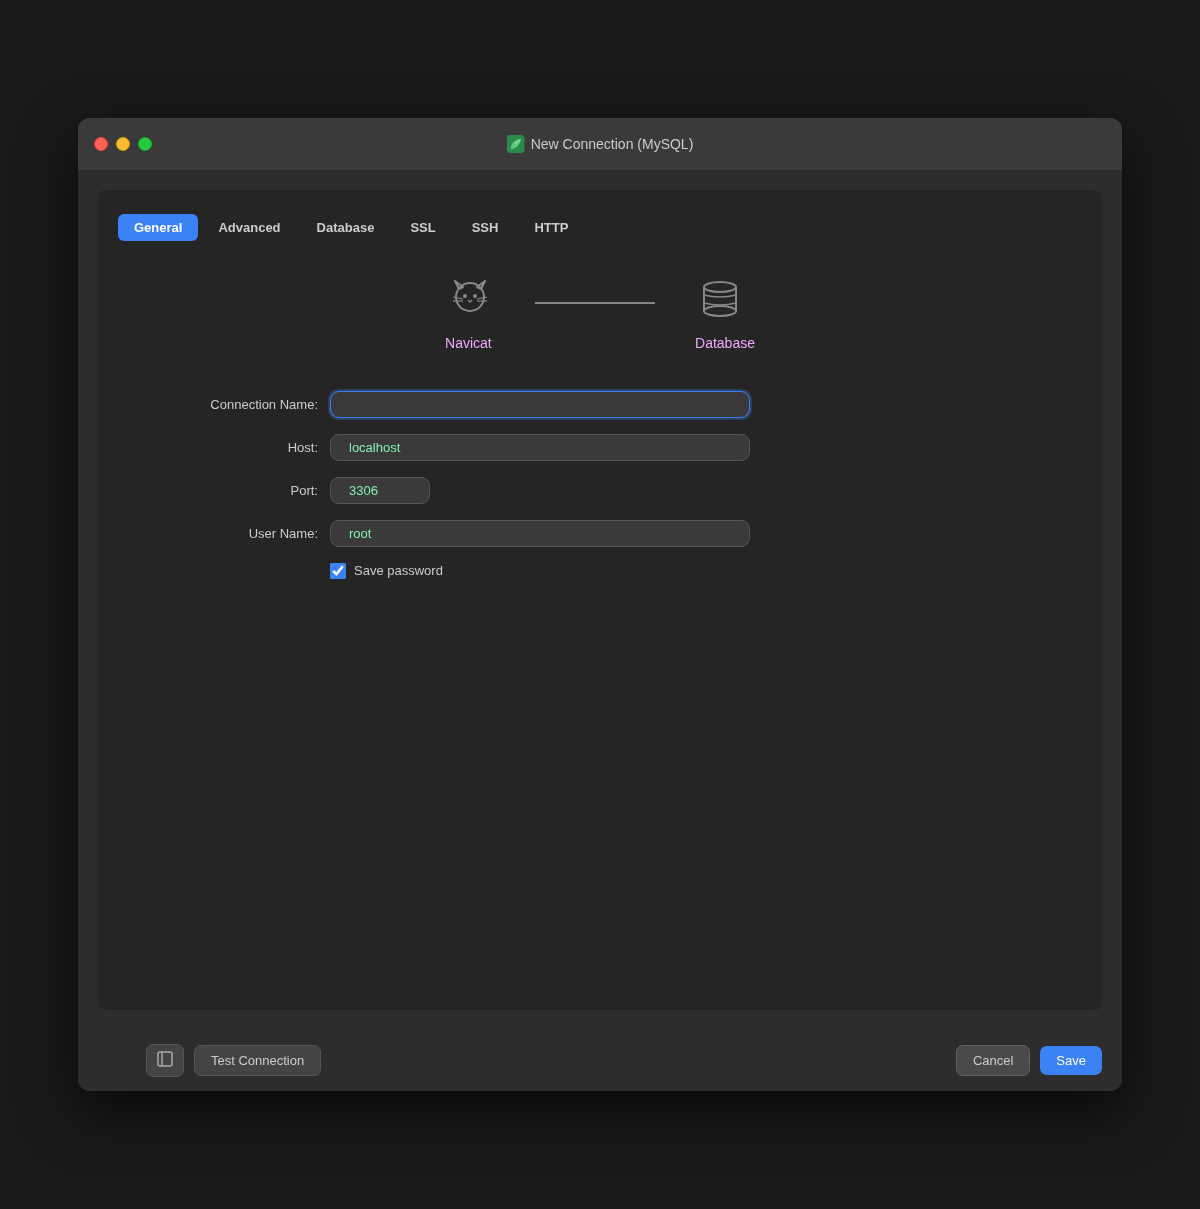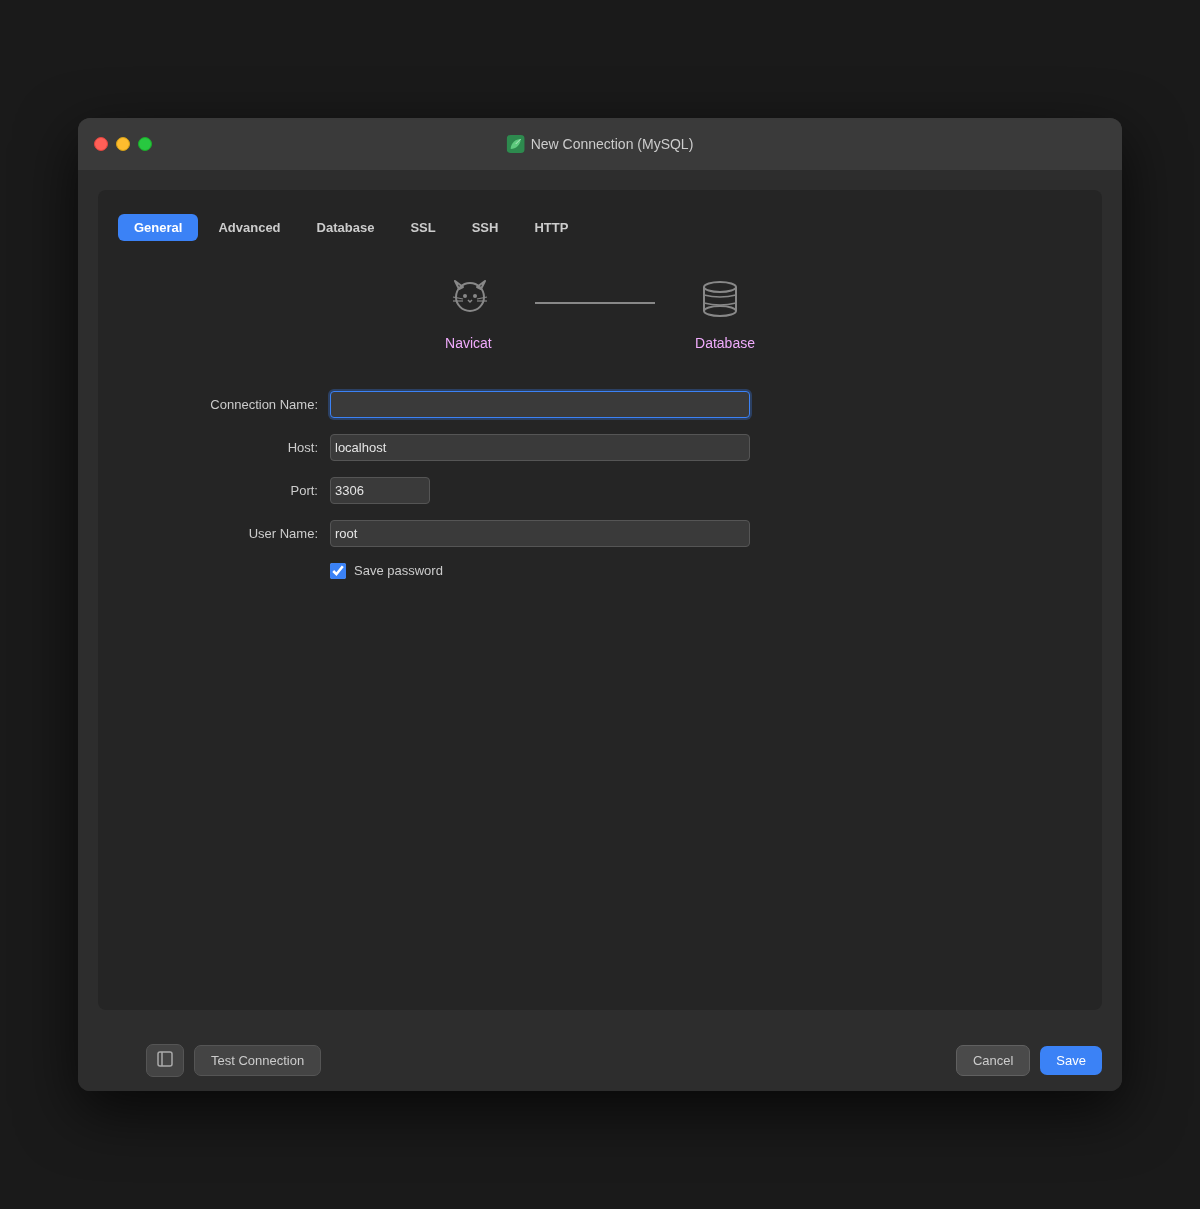--- a/index.html
+++ b/index.html
@@ -141,24 +141,24 @@
       font-size: 13px;
       text-align: right;
       width: 140px;
       min-width: 140px;
       margin-right: 12px;
     }
 
     .form-input {
       background: #3a3a3a;
       border: 1px solid #555555;
-      border-radius: 4px;
-      color: #e5e5e5;
-      font-size: 13px;
-      padding: 5px 4px;
+      border-radius: 9px;
+      color: #86efac;
+      font-size: 13px;
+      padding: 5px 18px;
       outline: none;
     }
 
     .input-connection-name {
       width: 420px;
       border-color: #3b82f6;
       box-shadow: 0 0 0 2px rgba(59,130,246,0.3);
     }
 
     .input-host {

